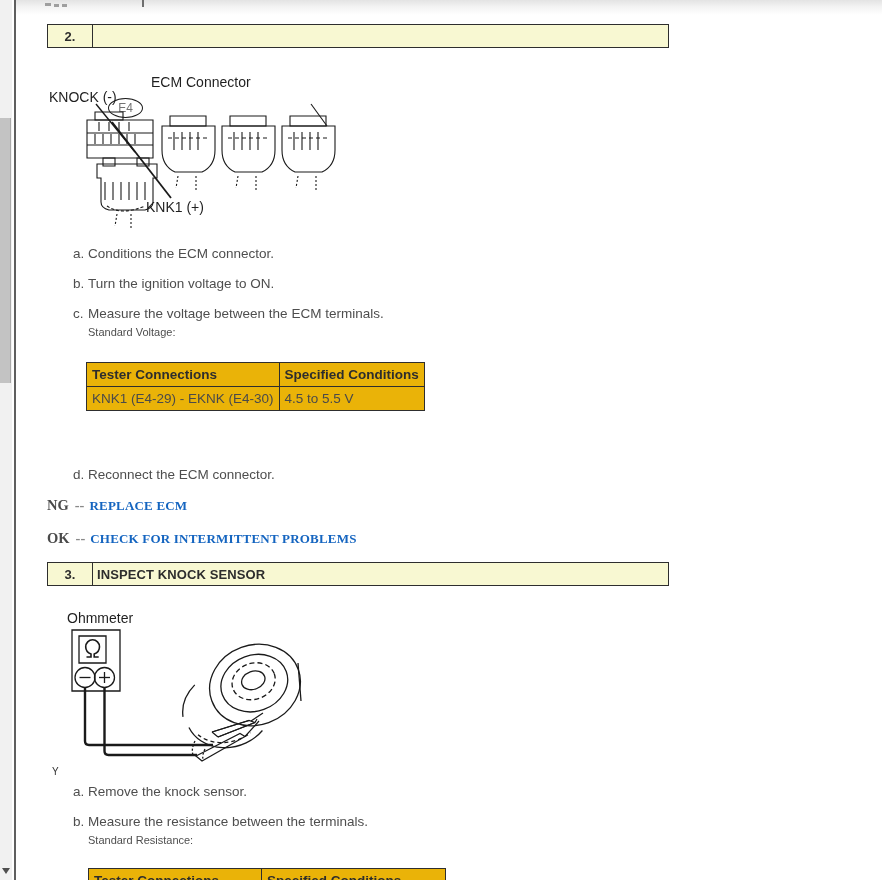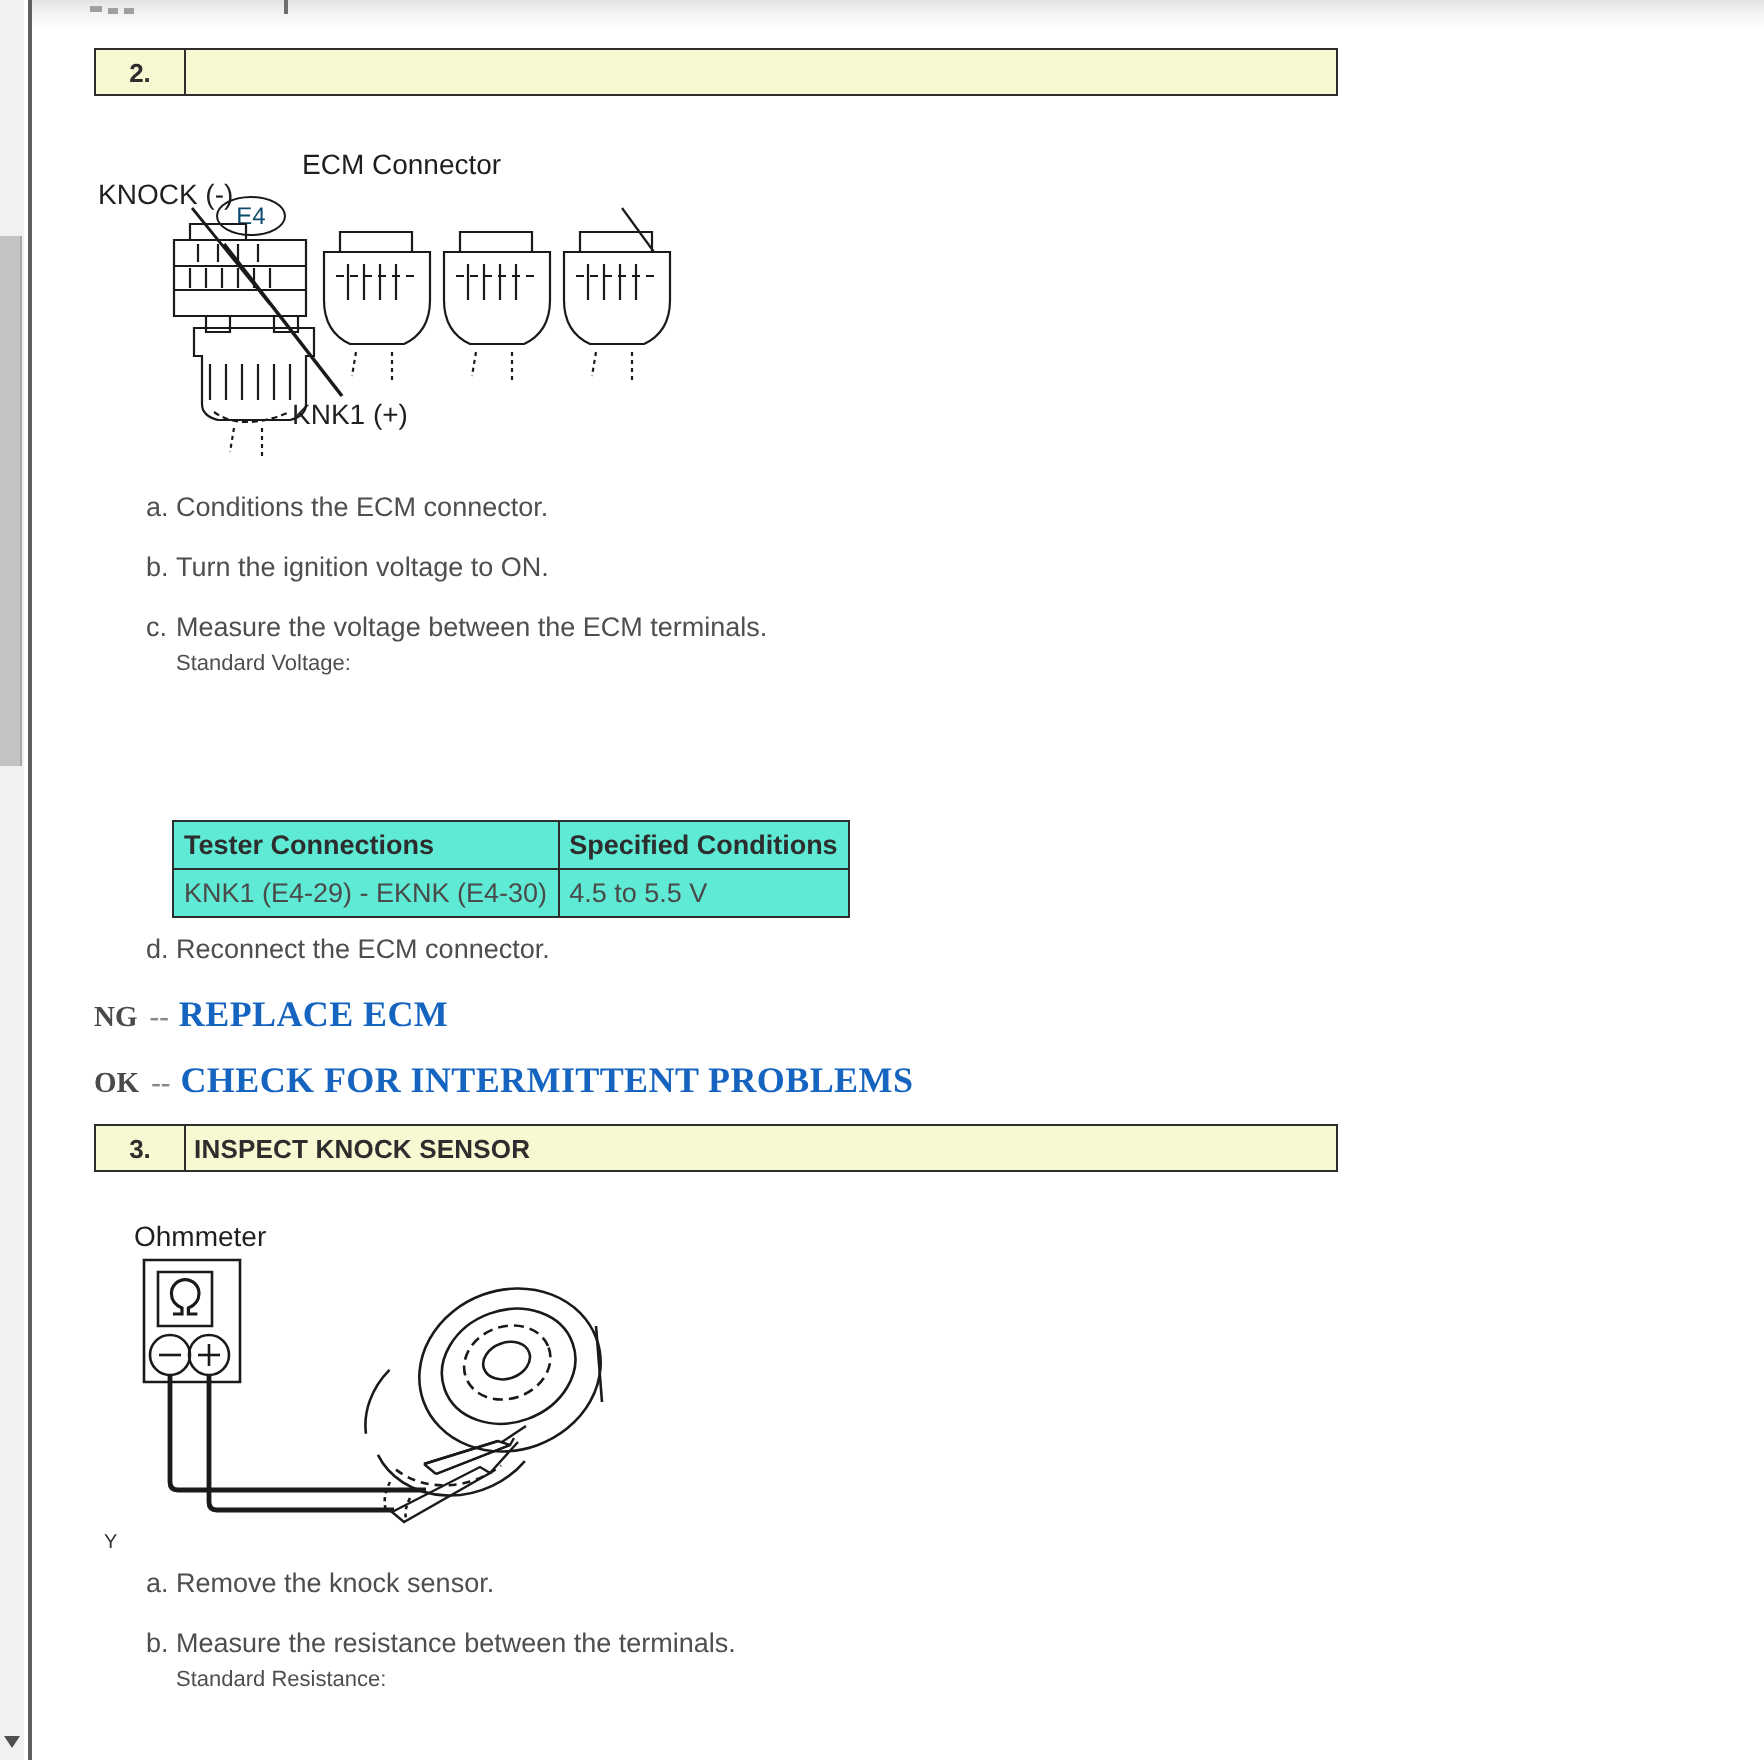--- a/index.html
+++ b/index.html
@@ -29,39 +29,39 @@
   .step-title { display:flex; align-items:center; padding-left:4px; letter-spacing:0.1px; }
 
   
   .li { font-size:13.5px; color:#4e4e4e; display:flex; }
   .li .marker { width:15px; flex:0 0 15px; }
   .sub { font-size:11px; color:#4e4e4e; }
 
   
   .figlabel { font-size:14px; color:#1f1f1f; }
   .e4-badge { left:108px; top:98px; width:33px; height:18px; border:1.5px solid #1a1a1a;
-    border-radius:50%; font-size:12px; color:#0c4a6e; text-align:center; line-height:18px; }
+    border-radius:50%; font-size:12px; color:#737373; text-align:center; line-height:18px; }
   .y-label { left:52px; top:766px; font-size:10px; color:#333; }
 
   
-  table.spec { position:absolute; border-collapse:collapse; font-size:13.5px; background:#5eead4;margin-top:48px; }
+  table.spec { position:absolute; border-collapse:collapse; font-size:13.5px; background:#eab308; }
   table.spec th, table.spec td { border:1px solid #2e2e2e; padding:4px 5px; text-align:left; white-space:nowrap; }
   table.spec th { font-weight:bold; color:#2d2d2d; }
   table.spec td { color:#4a4a4a; }
   #voltage-table { left:86px; top:362px; }
   #voltage-table .c1 { width:176px; }
   #voltage-table .c2 { width:126px; }
   #resistance-table { left:88px; top:868px; }
   #resistance-table .c1 { width:162px; }
   #resistance-table .c2 { width:173px; }
 
   
   .result { left:47px; font-size:14.5px; font-weight:bold; color:#4a4a4a; display:flex; align-items:baseline;font-family:Liberation Serif, serif; }
   .result .sep { color:#898989; margin:0 5px 0 6px; }
-  .result a { color:#1565c0; font-size:18px; font-weight:bold; text-decoration:none; letter-spacing:0.2px; }
+  .result a { color:#1565c0; font-size:13px; font-weight:bold; text-decoration:none; letter-spacing:0.2px; }
 
   svg { display:block; }
   svg * { vector-effect:non-scaling-stroke; }
 </style>
 </head>
 <body>
 
 <div class="abs sb-track"></div>
 <div class="abs sb-thumb"></div>
 <div class="abs sb-arrow"></div>

